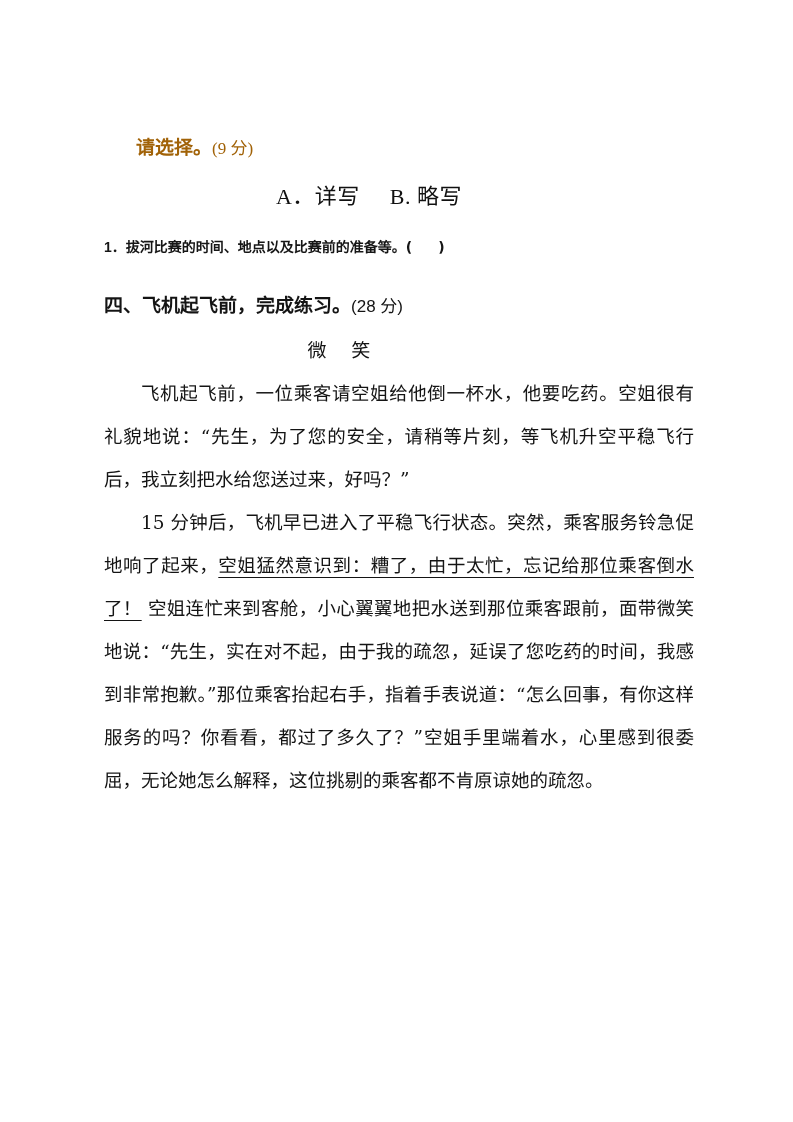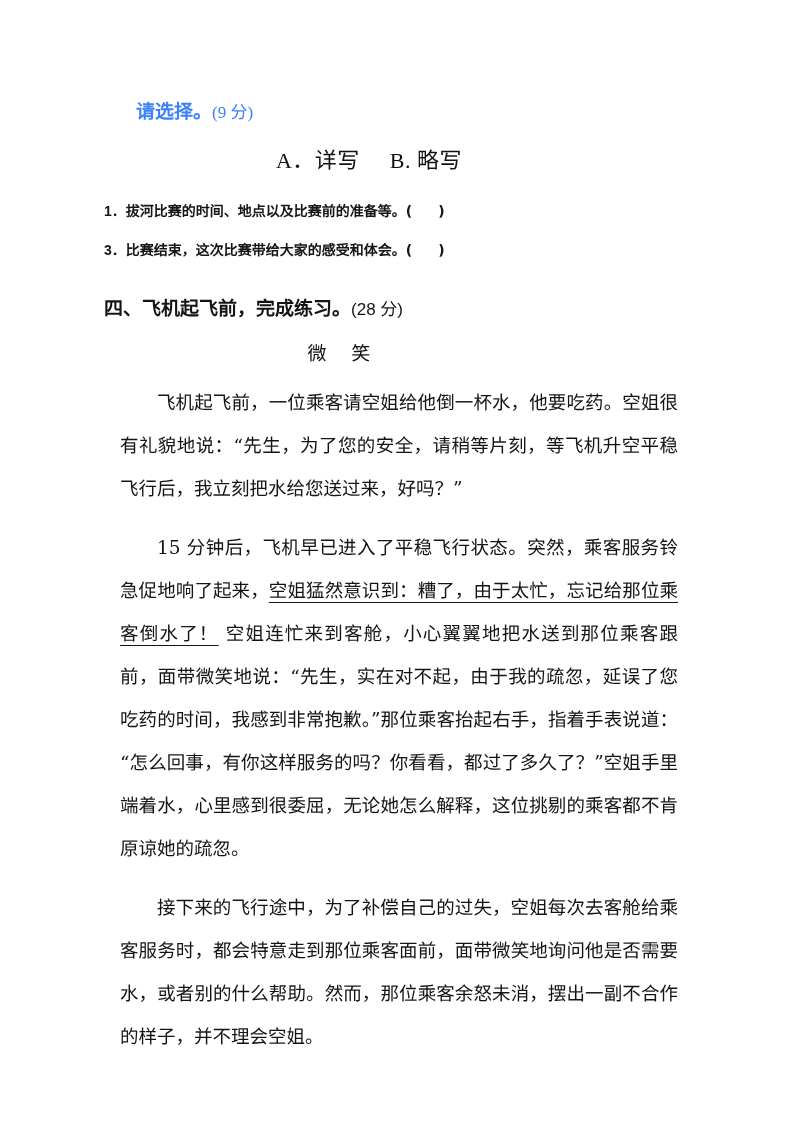--- a/index.html
+++ b/index.html
@@ -25,21 +25,22 @@
     position: absolute;
     left: 104px;
     top: 96px;
     width: 590px;
   }
 
   
   .hei {
     font-family: "DejaVu Sans", "Liberation Sans", sans-serif;
     font-weight: 700;
-    color: #3b82f6;
+    color: #a16207;
+    margin-top: 36px;
   }
 
   .instr-line {
     font-size: 19px;
     line-height: 30px;
     padding-left: 32px;
     white-space: nowrap;
   }
   .instr-line .score {
     font-family: "Liberation Serif", "DejaVu Serif", serif;
@@ -104,21 +105,21 @@
   .passage {
     margin-top: 10px;
     font-family: "DejaVu Serif", "Liberation Serif", serif;
     font-size: 18.5px;
     line-height: 43px;
     color: #141414;
     text-align: justify;
     text-justify: inter-character;
   }
   .passage p {
-    margin: 16px;
+    margin: 0;
     text-indent: 2em;
   }
   .passage .u {
     text-decoration: underline;
     text-underline-offset: 5px;
     text-decoration-thickness: 1.4px;
   }
 </style>
 </head>
 <body>
@@ -131,37 +132,31 @@
     </div>
 
     <div class="options-line">
       <span class="opt"><span>A</span>．<span>详写</span></span><span class="opt"><span>B</span>. <span>略写</span></span>
     </div>
 
     <div class="q-list">
       <div class="q-item">
         <span class="num">1</span>．<span>拔河比赛的时间、地点以及比赛前的准备等。</span><span class="blank-paren">(<span class="gap"></span>)</span>
       </div>
-      <div class="q-item">
-        <span class="num">3</span>．<span>比赛结束，这次比赛带给大家的感受和体会。</span><span class="blank-paren">(<span class="gap"></span>)</span>
-      </div>
     </div>
 
     <div class="section-head">
       <span>四、飞机起飞前，完成练习。</span><span class="score">(28 分)</span>
     </div>
 
     <div class="passage-title">微 笑</div>
 
     <div class="passage">
       <p>
         <span>飞机起飞前，一位乘客请空姐给他倒一杯水，他要吃药。空姐很有礼貌地说：“先生，为了您的安全，请稍等片刻，等飞机升空平稳飞行后，我立刻把水给您送过来，好吗？”</span>
       </p>
       <p>
         <span>15 分钟后，飞机早已进入了平稳飞行状态。突然，乘客服务铃急促地响了起来，</span><span class="u">空姐猛然意识到：糟了，由于太忙，忘记给那位乘客倒水了！</span><span> 空姐连忙来到客舱，小心翼翼地把水送到那位乘客跟前，面带微笑地说：“先生，实在对不起，由于我的疏忽，延误了您吃药的时间，我感到非常抱歉。”那位乘客抬起右手，指着手表说道：“怎么回事，有你这样服务的吗？你看看，都过了多久了？”空姐手里端着水，心里感到很委屈，无论她怎么解释，这位挑剔的乘客都不肯原谅她的疏忽。</span>
       </p>
-      <p>
-        <span>接下来的飞行途中，为了补偿自己的过失，空姐每次去客舱给乘客服务时，都会特意走到那位乘客面前，面带微笑地询问他是否需要水，或者别的什么帮助。然而，那位乘客余怒未消，摆出一副不合作的样子，并不理会空姐。</span>
-      </p>
     </div>
 
   </div>
 </div>
 
 </body></html>

